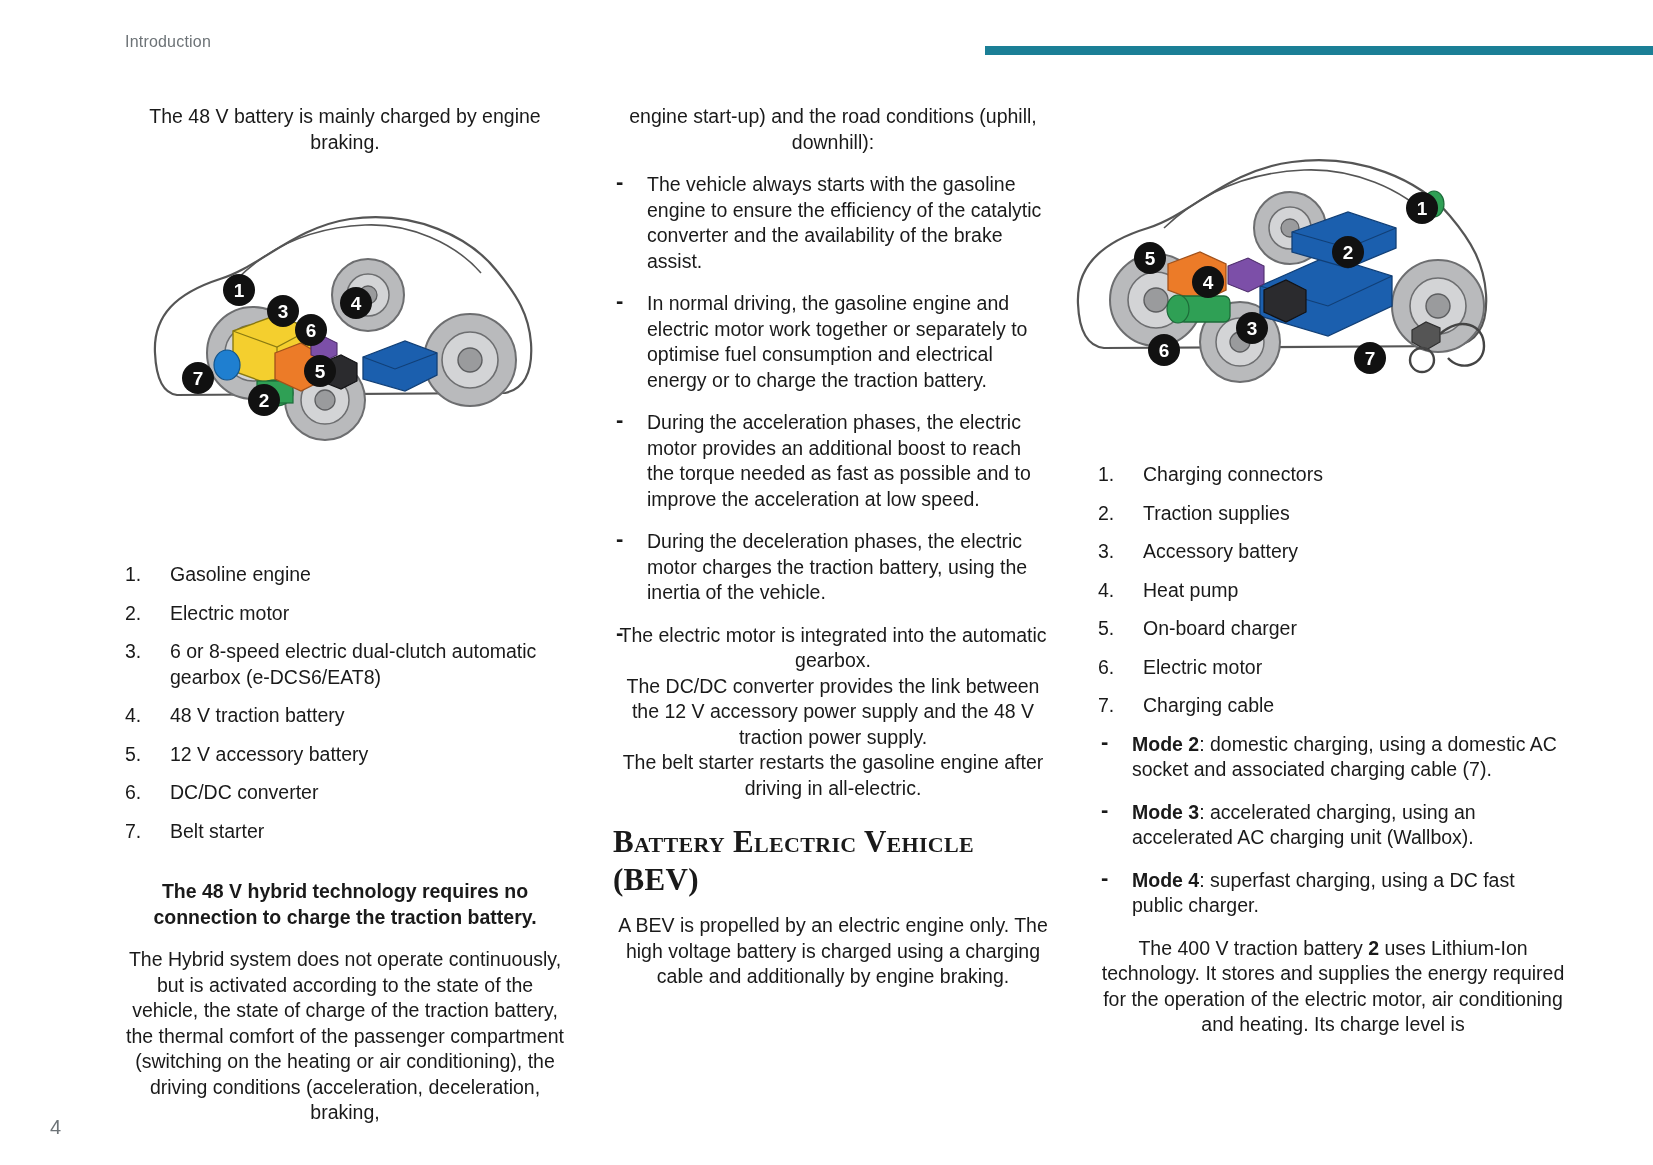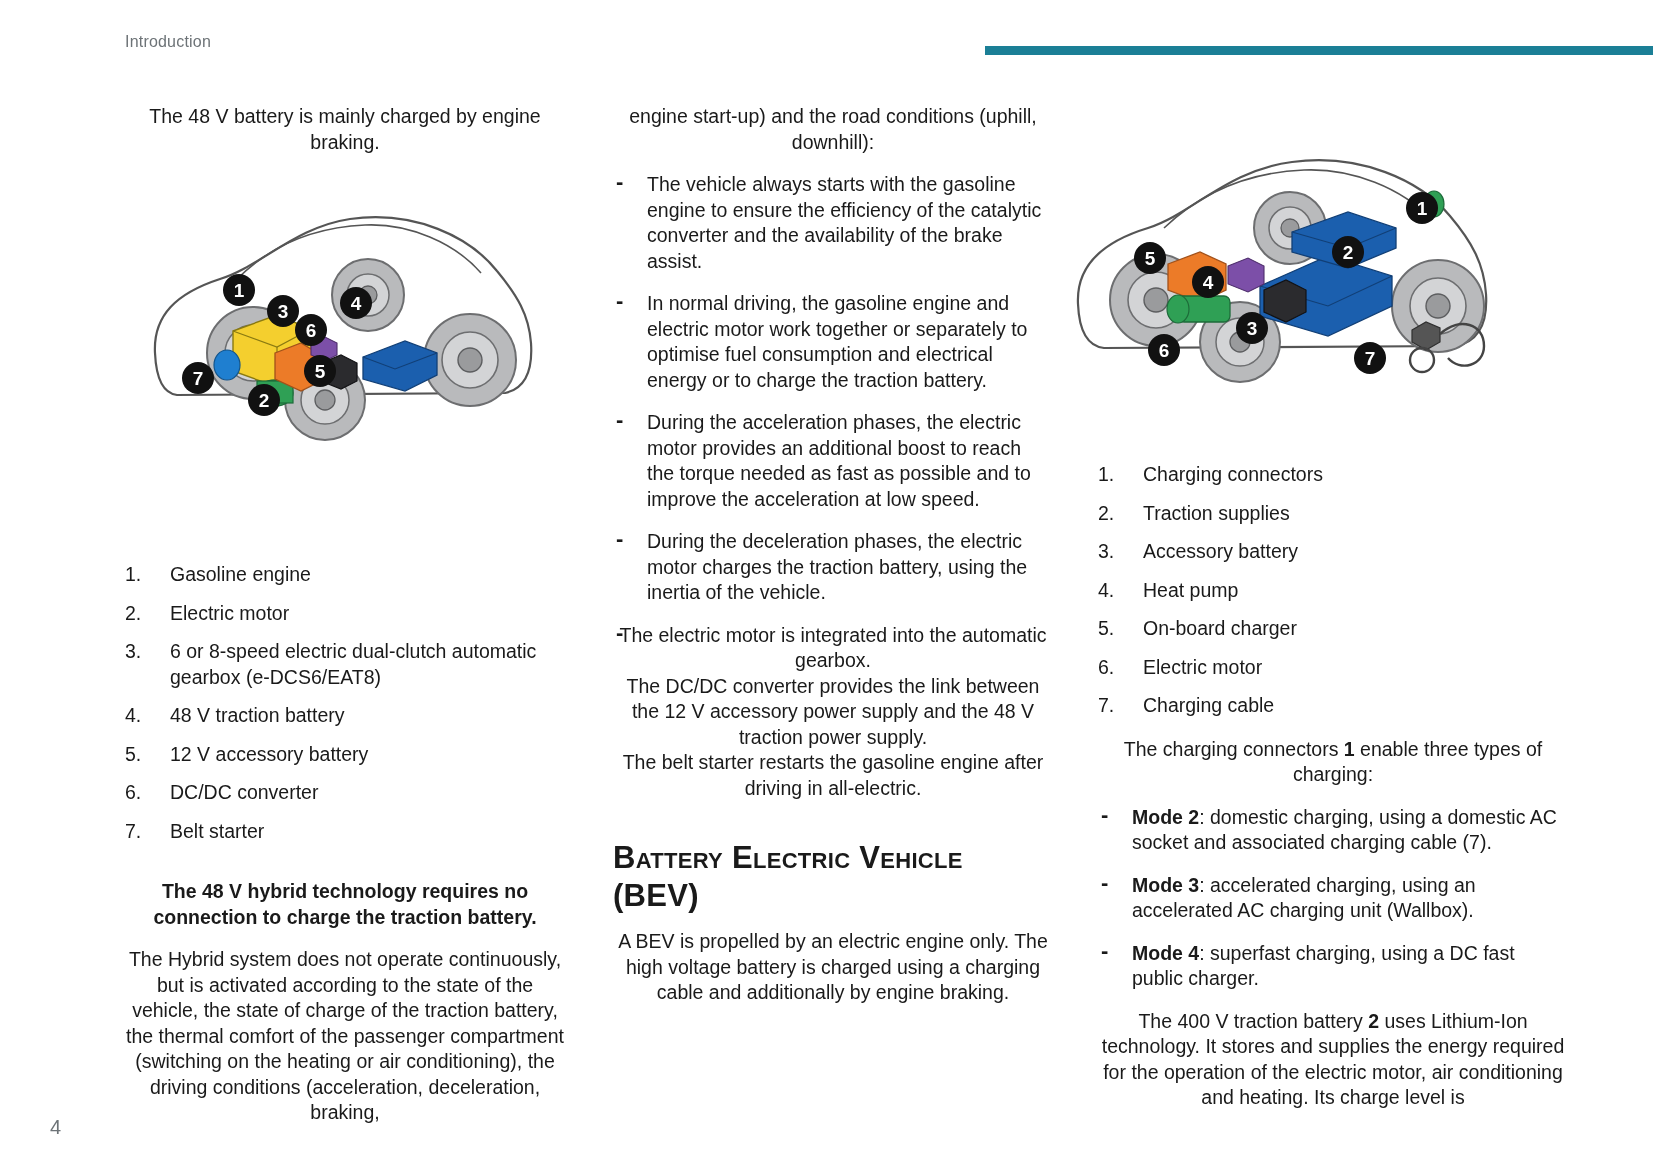--- a/index.html
+++ b/index.html
@@ -95,22 +95,23 @@
     left: 3px;
     top: -3px;
     font-size: 22px;
     font-weight: bold;
   }
   h2.section-title {
     font-size: 31px;
     line-height: 38px;
     font-variant: small-caps;
     font-weight: bold;
-    margin: 38px 0 14px 0;
+    margin: 22px 0 14px 0;
     letter-spacing: 0.3px;
+    font-family: Liberation Serif, serif;
   }
   
   .figure {
     position: absolute;
   }
   .fig1 { left: 125px; top: 175px; width: 440px; height: 300px; }
   .fig2 { left: 1060px; top: 120px; width: 510px; height: 320px; }
 </style>
 </head>
 <body>
@@ -324,21 +325,20 @@
     <ol class="numlist">
       <li><span class="num">1.</span><span>Charging connectors</span></li>
       <li><span class="num">2.</span><span>Traction supplies</span></li>
       <li><span class="num">3.</span><span>Accessory battery</span></li>
       <li><span class="num">4.</span><span>Heat pump</span></li>
       <li><span class="num">5.</span><span>On-board charger</span></li>
       <li><span class="num">6.</span><span>Electric motor</span></li>
       <li><span class="num">7.</span><span>Charging cable</span></li>
     </ol>
 
-    <p style="margin-top:18px"><span>The charging connectors </span><span class="bold">1</span><span> enable three types of charging:</span></p>
 
     <ul class="dashlist">
       <li><span class="dash">-</span><span class="bold">Mode 2</span><span>: domestic charging, using a domestic AC socket and associated charging cable (7).</span></li>
       <li><span class="dash">-</span><span class="bold">Mode 3</span><span>: accelerated charging, using an  accelerated AC charging unit (Wallbox).</span></li>
       <li><span class="dash">-</span><span class="bold">Mode 4</span><span>: superfast charging, using a DC fast public charger.</span></li>
     </ul>
 
     <p><span>The 400 V traction battery </span><span class="bold">2</span><span> uses Lithium-Ion technology. It stores and supplies the energy required for the operation of the electric motor, air conditioning and heating. Its charge level is</span></p>
   </div>
 

